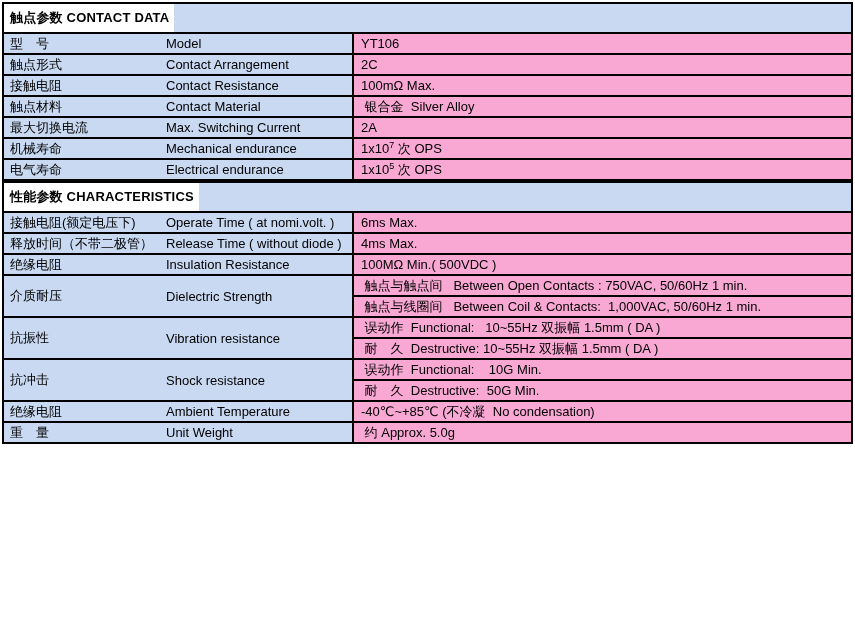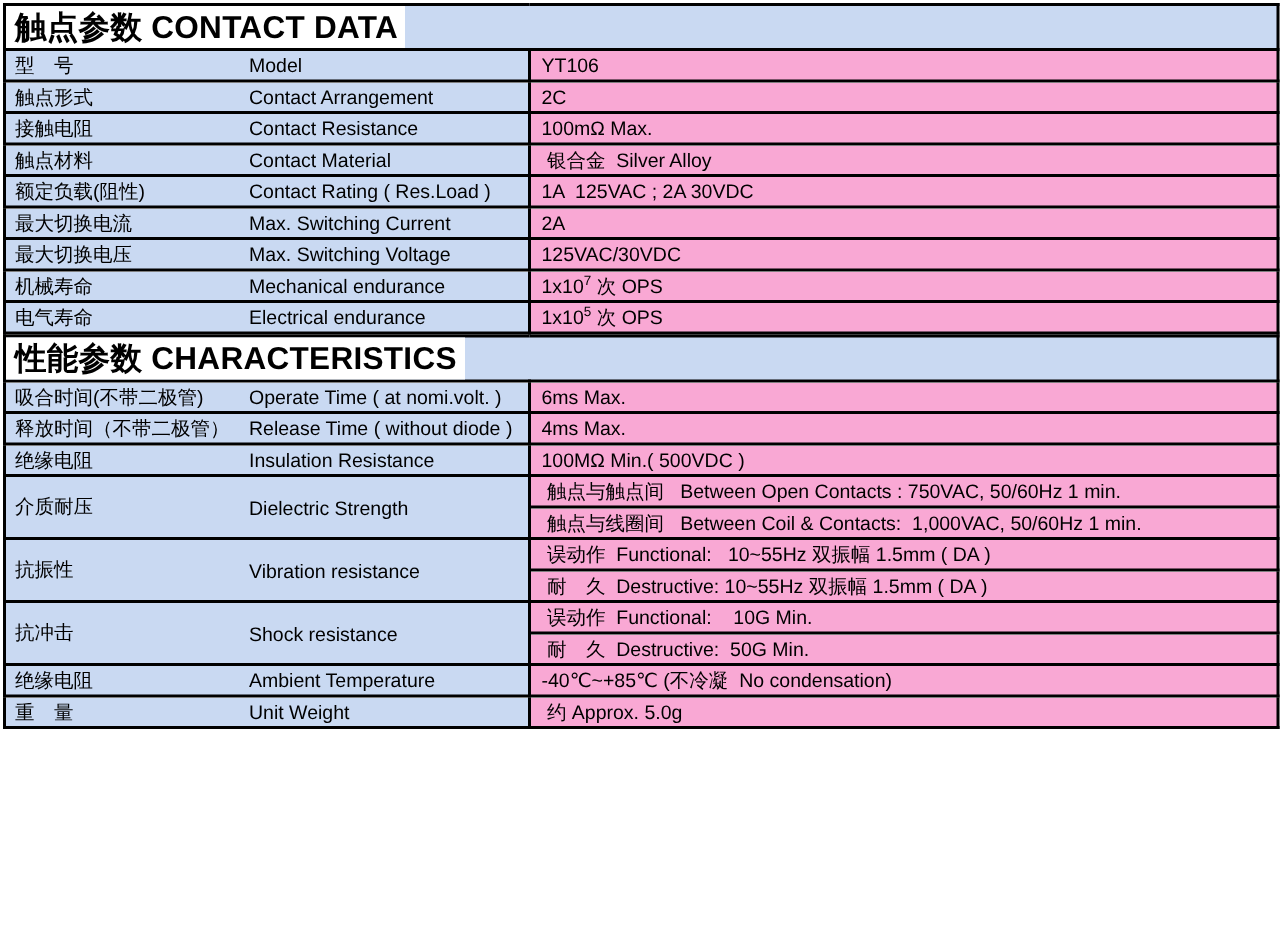--- a/index.html
+++ b/index.html
@@ -26,21 +26,21 @@
     padding: 0;
     text-align: left;
     font-weight: normal;
   }
   .hdr-inner { height: 100%; display: flex; align-items: stretch; }
   .hdr-title {
     background: #ffffff;
     display: flex;
     align-items: center;
     padding: 0 5px 0 6px;
-    font-size: 21px;
+    font-size: 13px;
     font-weight: bold;
     white-space: pre;
     letter-spacing: 0.2px;
   }
   td {
     border: 2px solid var(--line);
     font-size: 13px;
     vertical-align: middle;
     white-space: pre;
     overflow: hidden;
@@ -91,33 +91,23 @@
     <td class="cn">接触电阻</td>
     <td class="en">Contact Resistance</td>
     <td class="val">100mΩ Max.</td>
   </tr>
   <tr class="body-row">
     <td class="cn">触点材料</td>
     <td class="en">Contact Material</td>
     <td class="val"> 银合金  Silver Alloy</td>
   </tr>
   <tr class="body-row">
-    <td class="cn">额定负载(阻性)</td>
-    <td class="en">Contact Rating ( Res.Load )</td>
-    <td class="val">1A  125VAC ; 2A 30VDC</td>
-  </tr>
-  <tr class="body-row">
     <td class="cn">最大切换电流</td>
     <td class="en">Max. Switching Current</td>
     <td class="val">2A</td>
-  </tr>
-  <tr class="body-row">
-    <td class="cn">最大切换电压</td>
-    <td class="en">Max. Switching Voltage</td>
-    <td class="val">125VAC/30VDC</td>
   </tr>
   <tr class="body-row">
     <td class="cn">机械寿命</td>
     <td class="en">Mechanical endurance</td>
     <td class="val"><span>1x10</span><sup>7</sup><span> 次 OPS</span></td>
   </tr>
   <tr class="body-row">
     <td class="cn">电气寿命</td>
     <td class="en">Electrical endurance</td>
     <td class="val"><span>1x10</span><sup>5</sup><span> 次 OPS</span></td>
@@ -133,21 +123,21 @@
     </colgroup>
   <tbody>
       <tr>
     <th class="hdr" colspan="3">
       <div class="hdr-inner">
         <span class="hdr-title">性能参数 CHARACTERISTICS</span>
       </div>
     </th>
   </tr>
   <tr class="body-row">
-    <td class="cn">吸合时间(不带二极管)</td>
+    <td class="cn">接触电阻(额定电压下)</td>
     <td class="en">Operate Time ( at nomi.volt. )</td>
     <td class="val">6ms Max.</td>
   </tr>
   <tr class="body-row">
     <td class="cn">释放时间（不带二极管）</td>
     <td class="en">Release Time ( without diode )</td>
     <td class="val">4ms Max.</td>
   </tr>
   <tr class="body-row">
     <td class="cn">绝缘电阻</td>

